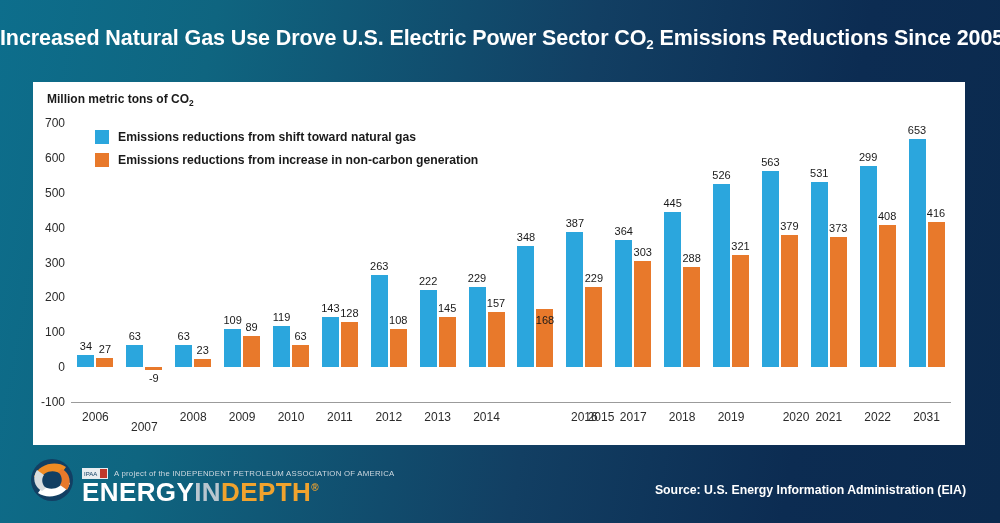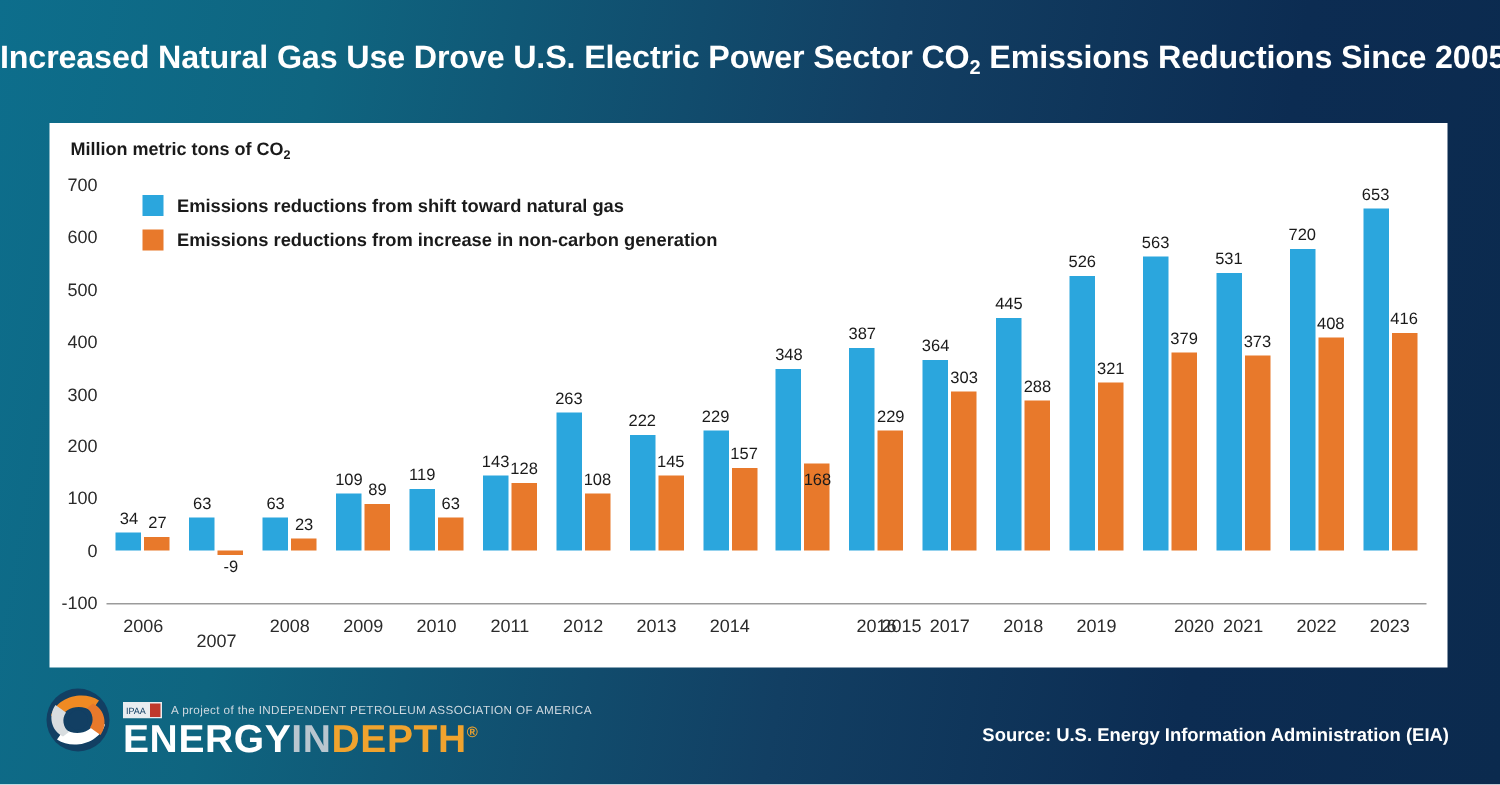--- a/index.html
+++ b/index.html
@@ -309,24 +309,24 @@
         <div class="bar-label" style="left: 737.389px; top: 73.7788px;">563</div>
         <div class="bar noncarbon" style="left: 747.889px; top: 152.949px; width: 17px; height: 132.176px;"></div>
         <div class="bar-label" style="left: 756.389px; top: 137.949px;">379</div>
         <div class="xtick" style="left: 795.778px; top: 328px;">2021</div>
         <div class="bar gas" style="left: 777.778px; top: 99.9387px; width: 17px; height: 185.186px;"></div>
         <div class="bar-label" style="left: 786.278px; top: 84.9387px;">531</div>
         <div class="bar noncarbon" style="left: 796.778px; top: 155.041px; width: 17px; height: 130.084px;"></div>
         <div class="bar-label" style="left: 805.278px; top: 140.041px;">373</div>
         <div class="xtick" style="left: 844.667px; top: 328px;">2022</div>
         <div class="bar gas" style="left: 826.667px; top: 83.5475px; width: 17px; height: 201.577px;"></div>
-        <div class="bar-label" style="left: 835.167px; top: 68.5475px;">720</div>
+        <div class="bar-label" style="left: 835.167px; top: 68.5475px;">299</div>
         <div class="bar noncarbon" style="left: 845.667px; top: 142.835px; width: 17px; height: 142.29px;"></div>
         <div class="bar-label" style="left: 854.167px; top: 127.835px;">408</div>
-        <div class="xtick" style="left: 893.556px; top: 328px;">2023</div>
+        <div class="xtick" style="left: 893.556px; top: 328px;">2031</div>
         <div class="bar gas" style="left: 875.556px; top: 57.3912px; width: 17px; height: 227.734px;"></div>
         <div class="bar-label" style="left: 884.056px; top: 42.3912px;">653</div>
         <div class="bar noncarbon" style="left: 894.556px; top: 140.045px; width: 17px; height: 145.08px;"></div>
         <div class="bar-label" style="left: 903.056px; top: 125.045px;">416</div>
       </div>
 
     <div id="legend">
       <div class="legend-row">
         <span class="legend-swatch gas"></span>
         <span class="legend-label">Emissions reductions from shift toward natural gas</span>

